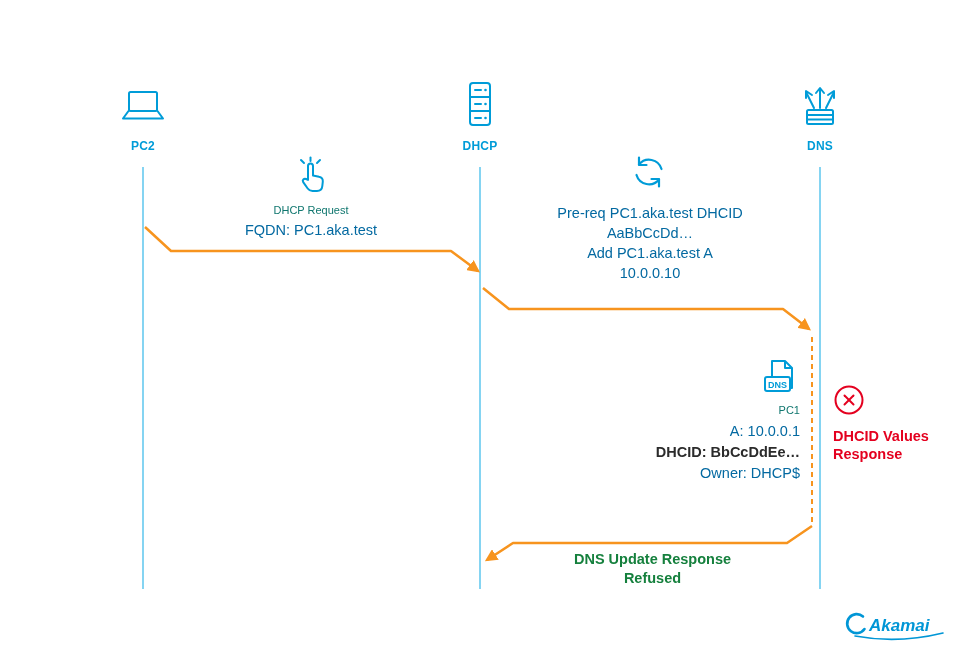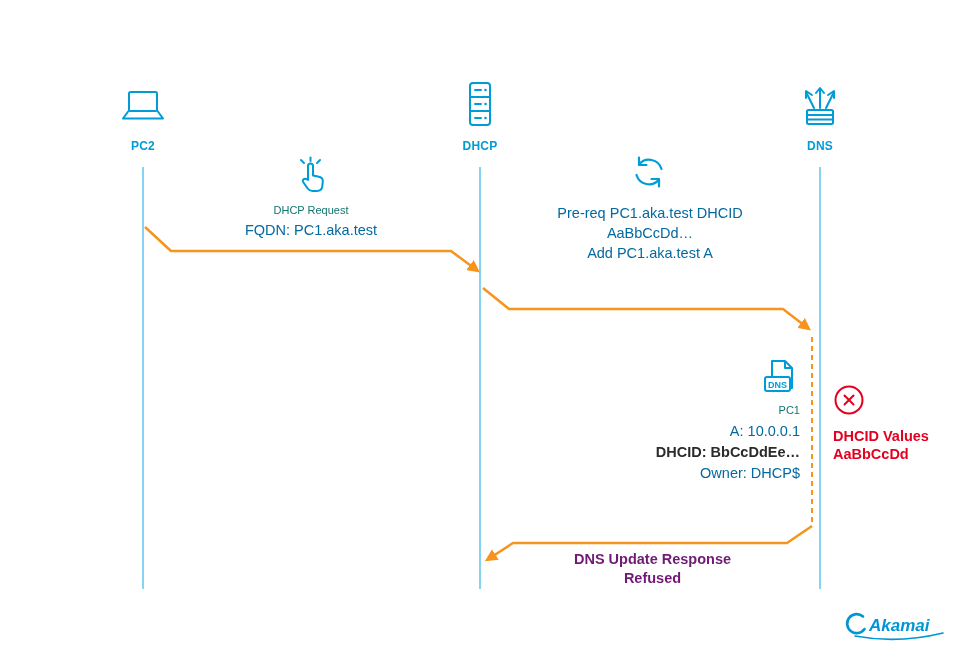--- a/index.html
+++ b/index.html
@@ -38,21 +38,21 @@
     font-size:14.5px;
     color:#0369a1;
     line-height:20px;
   }
 
   .record { text-align:right; }
   .record .msg-title { line-height:21px; }
   .record .msg-line { line-height:21px; }
   .record .bold { font-weight:700; color:#2b2b2b; }
 
-  .red { color:#701a75; }
+  .red { color:#15803d; }
   .semibold { font-weight:600; }
   .bold { font-weight:700; }
 
   .error-text {
     font-size:14.5px;
     font-weight:700;
     color:#e4001f;
     line-height:18px;
     text-align:left;
   }
@@ -148,20 +148,21 @@
         <polyline points="10 5.5 10 13 17.5 13"></polyline>
         <path d="M7.5 23 A13 13 0 0 0 30 27.5"></path>
         <polyline points="30 34.5 30 27 22.5 27"></polyline>
       </g>
     </svg>
   </div>
   <div class="abs msg" style="left:535px; top:203px; width:230px;">
     <div class="msg-line">Pre-req PC1.aka.test DHCID</div>
     <div class="msg-line">AaBbCcDd…</div>
     <div class="msg-line">Add PC1.aka.test A</div>
+    <div class="msg-line">10.0.0.10</div>
   </div>
 
   <div class="abs" style="left:759px; top:358px;">
     <svg width="40" height="40" viewBox="0 0 40 40">
       <g stroke="#009cd8" stroke-width="2" fill="#ffffff" stroke-linejoin="round">
         <path d="M13 3 h13 l7 7 v20 H13 z"></path>
         <path d="M26 3 v7 h7" fill="none"></path>
         <rect x="6" y="19" width="25" height="14" rx="2"></rect>
       </g>
       <text x="18.5" y="29.5" font-size="9" font-weight="700" fill="#009cd8" text-anchor="middle" font-family="Liberation Sans, sans-serif">DNS</text>
@@ -178,21 +179,21 @@
     <svg width="34" height="34" viewBox="0 0 34 34">
       <g fill="none" stroke="#e4001f" stroke-width="2" stroke-linecap="round">
         <circle cx="17" cy="17" r="13.5"></circle>
         <line x1="12.5" y1="12.5" x2="21.5" y2="21.5"></line>
         <line x1="21.5" y1="12.5" x2="12.5" y2="21.5"></line>
       </g>
     </svg>
   </div>
   <div class="abs error-text" style="left:833px; top:427px; width:110px;">
     <div>DHCID Values</div>
-    <div>AaBbCcDd</div>
+    <div>Response</div>
   </div>
 
   <div class="abs resp" style="left:545px; top:550px; width:215px;">
     <div class="red semibold">DNS Update Response</div>
     <div class="red bold">Refused</div>
   </div>
 
   <div class="abs" style="left:843px; top:608px;">
     <svg width="115" height="36" viewBox="0 0 115 36">
       <path d="M20 8.5 A9.5 9.5 0 1 0 21.5 21" fill="none" stroke="#0096d6" stroke-width="2.6" stroke-linecap="round"></path>

